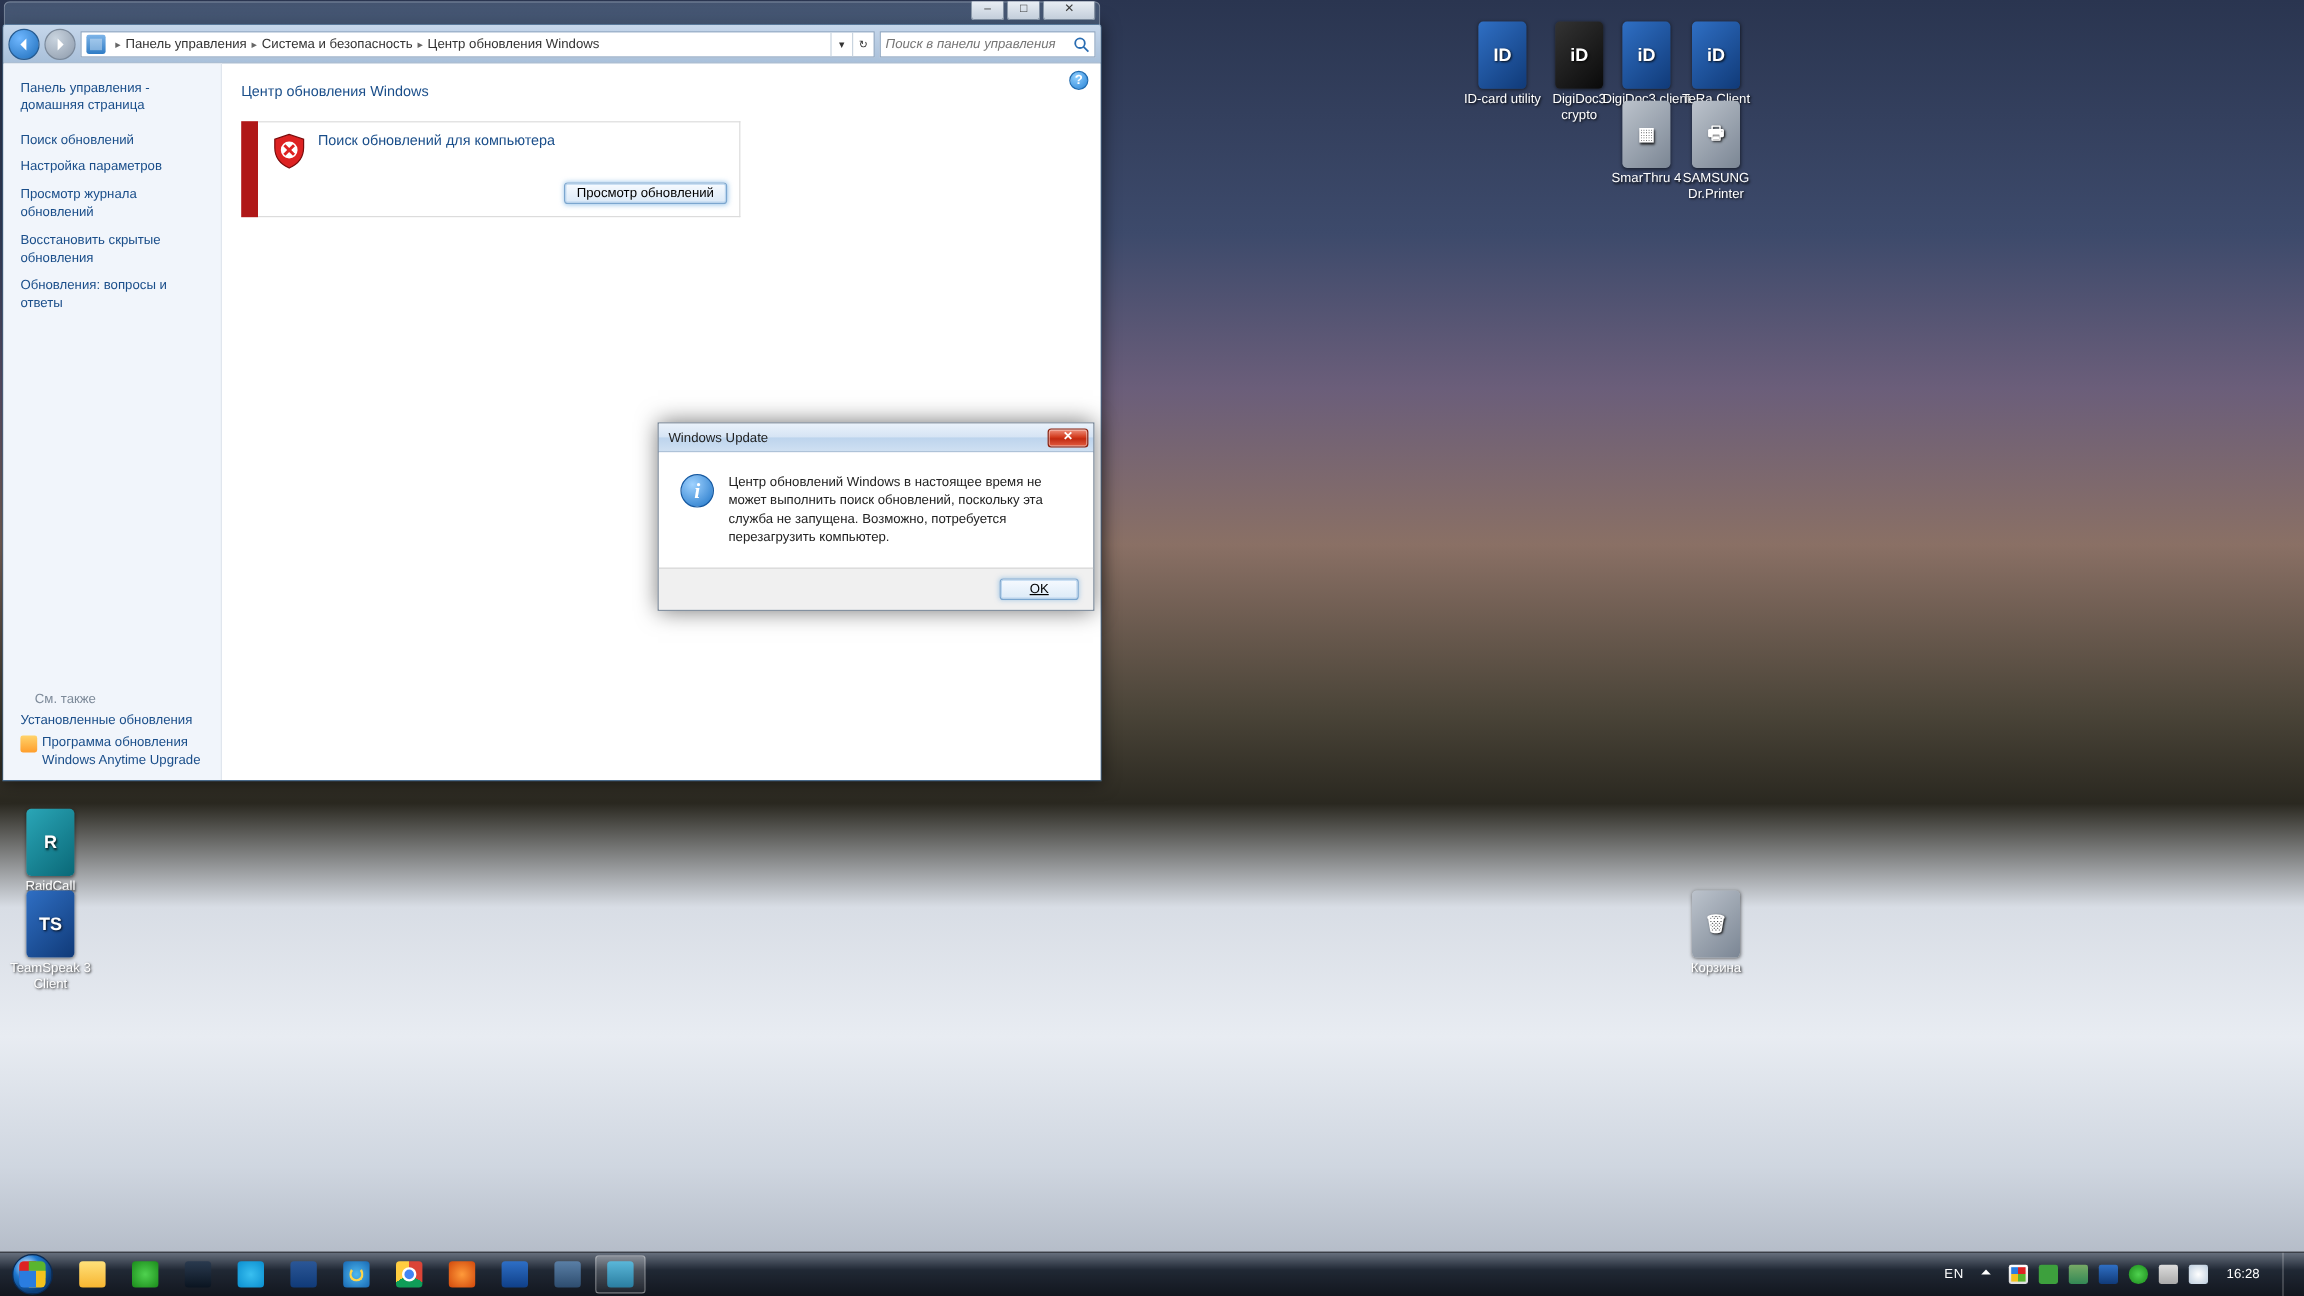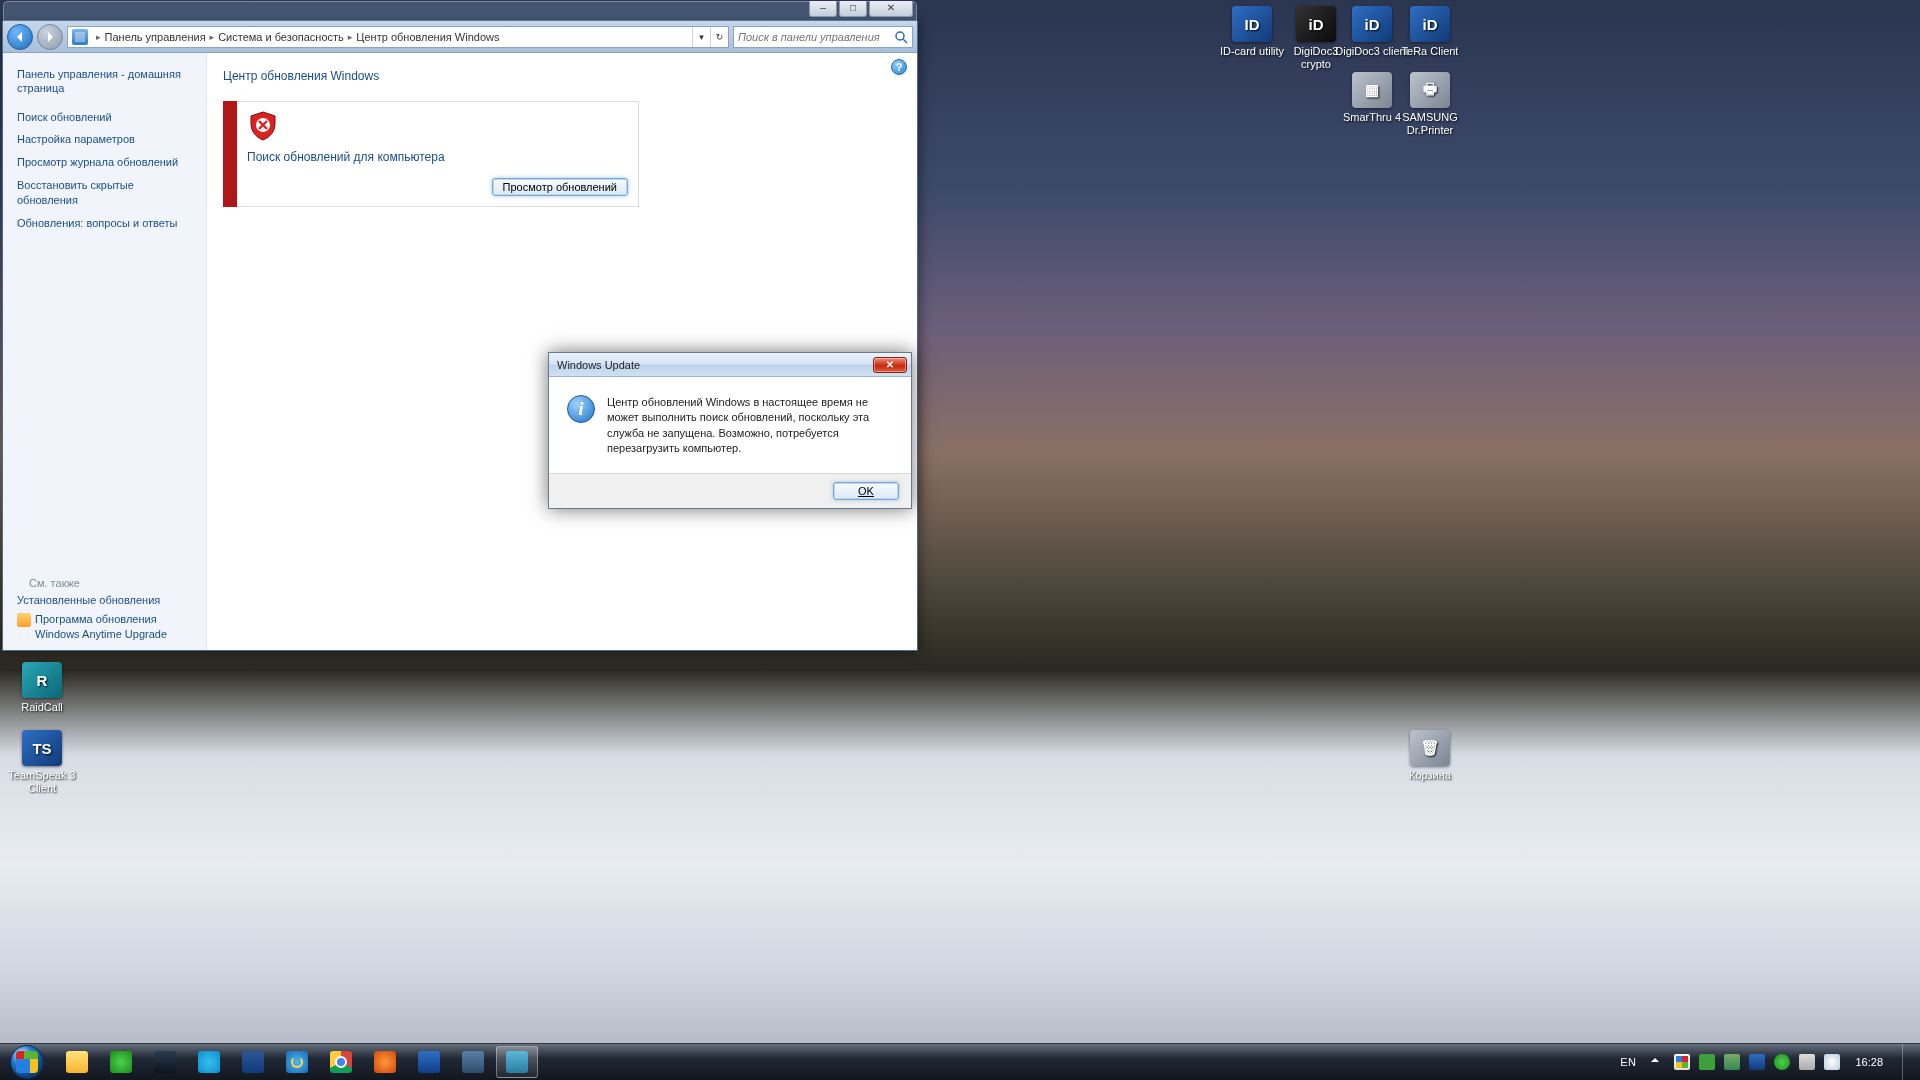--- a/index.html
+++ b/index.html
@@ -75,21 +75,21 @@
     flex:1; border:none; outline:none; font-size:11px; font-style: italic; color:#777;
   }
   .search .mag { width:14px; height:14px; cursor:pointer; }
   .search .mag svg { width:14px; height:14px; stroke:#2a6db2; fill:none; stroke-width:1.5; }
 
   .body {
     flex:1; display:flex; min-height:0;
     background: #fff;
   }
   .sidebar {
-    width: 204px; background: #f1f5fb;
+    width: 182px; background: #f1f5fb;
     border-right: 1px solid #e0e6ee;
     padding: 14px 10px 8px 14px;
     font-size: 11px; color: #1a4e8a;
     display:flex; flex-direction:column;
   }
   .sidebar .home { margin-bottom: 10px; }
   .sidebar .home a { color:#1a4e8a; text-decoration:none; cursor:pointer; line-height:1.3; display:block; }
   .sidebar .link { color:#1a4e8a; text-decoration:none; cursor:pointer; display:block; margin: 4px 0; line-height:1.35; }
   .sidebar .spacer { flex:1; }
   .sidebar .see { color:#7d8a99; font-size:11px; margin-top:8px;margin-left:12px; }
@@ -110,21 +110,21 @@
 
   .update-card {
     width: 416px; display:flex;
     border: 1ps solid #eee;
   }
   .update-card .stripe { width: 14px; background: #b01818; }
   .update-card .content {
     flex:1; border:1px solid #dcdcdc; border-left:none;
     padding: 8px 10px 10px 10px; background:#fff;
   }
-  .update-card .row1 { display:flex; align-items:flex-start; gap:8px;flex-direction:column; }
+  .update-card .row1 { display:flex; align-items:flex-start; gap:8px; }
   .shield {
     width:32px; height:32px; flex-shrink:0; position:relative;
   }
   .shield svg { width:32px; height:32px; }
   .card-title { color:#1a4e8a; font-size:12px; margin-bottom:4px; }
   .card-body { font-size:11px; color:#333; line-height:1.35; }
   .check-btn {
     margin-top: 10px; margin-left: auto; display:block;
     font-size:11px; padding: 2px 10px; min-width: 110px;
     background: linear-gradient(to bottom, #f7fbff, #dbe9f7);
@@ -179,21 +179,21 @@
     text-decoration:underline;
   }
 
   
   .desk-icon {
     position:absolute; width: 76px; text-align:center;
     color:#fff; font-size:11px; text-shadow: 1px 1px 2px rgba(0,0,0,0.9);
     cursor:pointer;
   }
   .desk-icon .ic {
-    width:40px; height:36px; margin:0 auto 3px; border-radius:4px;
+    width:40px; height:56px; margin:12px auto 3px; border-radius:4px;
     background: linear-gradient(135deg,#2f6fc4,#103a78);
     display:flex; align-items:center; justify-content:center;
     color:#fff; font-weight:bold; font-size:15px;
     box-shadow: 0 1px 3px rgba(0,0,0,0.5);
   }
   .desk-icon .ic.dark { background: linear-gradient(135deg,#333,#0a0a0a); }
   .desk-icon .ic.gray { background: linear-gradient(135deg,#bcc3cc,#7b8694); }
   .desk-icon .ic.teal { background: linear-gradient(135deg,#2aa6b7,#0a6877); }
   .desk-icon .label { line-height:1.15; }
 

